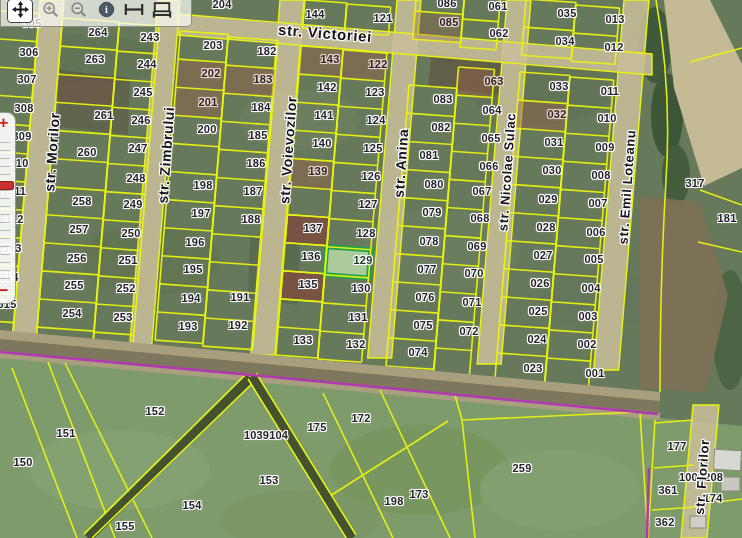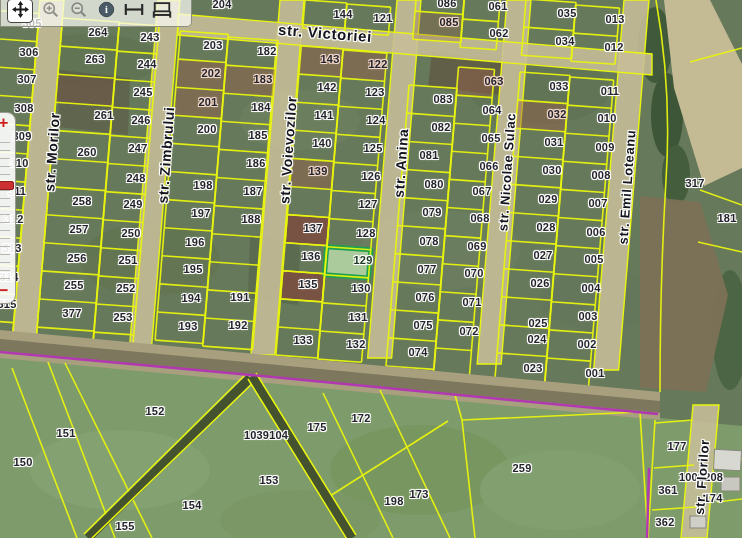--- a/index.html
+++ b/index.html
@@ -344,21 +344,21 @@
       <div class="plabel" style="left: 9px; top: 277px;">314</div>
       <div class="plabel" style="left: 7px; top: 304px;">315</div>
       <div class="plabel" style="left: 98px; top: 32px;">264</div>
       <div class="plabel" style="left: 95px; top: 59px;">263</div>
       <div class="plabel" style="left: 104px; top: 115px;">261</div>
       <div class="plabel" style="left: 87px; top: 143px; margin-top: 9px;">260</div>
       <div class="plabel" style="left: 82px; top: 201px;">258</div>
       <div class="plabel" style="left: 79px; top: 229px;">257</div>
       <div class="plabel" style="left: 77px; top: 258px;">256</div>
       <div class="plabel" style="left: 74px; top: 285px;">255</div>
-      <div class="plabel" style="left: 72px; top: 313px;">377</div>
+      <div class="plabel" style="left: 72px; top: 313px;">254</div>
       <div class="plabel" style="left: 150px; top: 37px;">243</div>
       <div class="plabel" style="left: 147px; top: 64px;">244</div>
       <div class="plabel" style="left: 143px; top: 92px;">245</div>
       <div class="plabel" style="left: 141px; top: 120px;">246</div>
       <div class="plabel" style="left: 138px; top: 148px;">247</div>
       <div class="plabel" style="left: 136px; top: 178px;">248</div>
       <div class="plabel" style="left: 133px; top: 204px;">249</div>
       <div class="plabel" style="left: 131px; top: 233px;">250</div>
       <div class="plabel" style="left: 128px; top: 260px;">251</div>
       <div class="plabel" style="left: 126px; top: 288px;">252</div>
@@ -376,21 +376,21 @@
       <div class="plabel" style="left: 188px; top: 326px;">193</div>
       <div class="plabel" style="left: 267px; top: 51px;">182</div>
       <div class="plabel tinted" style="left: 263px; top: 79px;">183</div>
       <div class="plabel" style="left: 261px; top: 107px;">184</div>
       <div class="plabel" style="left: 258px; top: 135px;">185</div>
       <div class="plabel" style="left: 256px; top: 163px;">186</div>
       <div class="plabel" style="left: 253px; top: 191px;">187</div>
       <div class="plabel" style="left: 251px; top: 219px;">188</div>
       <div class="plabel" style="left: 240px; top: 297px;">191</div>
       <div class="plabel" style="left: 238px; top: 325px;">192</div>
-      <div class="plabel" style="left: 343px; top: 14px;">144</div>
+      <div class="plabel" style="left: 315px; top: 14px;">144</div>
       <div class="plabel tinted" style="left: 330px; top: 59px;">143</div>
       <div class="plabel" style="left: 327px; top: 87px;">142</div>
       <div class="plabel" style="left: 324px; top: 115px;">141</div>
       <div class="plabel" style="left: 322px; top: 143px;">140</div>
       <div class="plabel tinted" style="left: 318px; top: 171px;">139</div>
       <div class="plabel" style="left: 313px; top: 228px;">137</div>
       <div class="plabel" style="left: 311px; top: 256px;">136</div>
       <div class="plabel" style="left: 308px; top: 284px;">135</div>
       <div class="plabel" style="left: 303px; top: 340px;">133</div>
       <div class="plabel" style="left: 383px; top: 18px;">121</div>
@@ -432,21 +432,21 @@
       <div class="plabel" style="left: 567px; top: 13px;">035</div>
       <div class="plabel" style="left: 565px; top: 41px;">034</div>
       <div class="plabel" style="left: 559px; top: 86px;">033</div>
       <div class="plabel tinted" style="left: 557px; top: 114px;">032</div>
       <div class="plabel" style="left: 554px; top: 142px;">031</div>
       <div class="plabel" style="left: 552px; top: 170px;">030</div>
       <div class="plabel" style="left: 548px; top: 199px;">029</div>
       <div class="plabel" style="left: 546px; top: 227px;">028</div>
       <div class="plabel" style="left: 543px; top: 255px;">027</div>
       <div class="plabel" style="left: 540px; top: 283px;">026</div>
-      <div class="plabel" style="left: 538px; top: 323px;">025</div>
+      <div class="plabel" style="left: 538px; top: 311px;">025</div>
       <div class="plabel" style="left: 537px; top: 339px;">024</div>
       <div class="plabel" style="left: 533px; top: 368px;">023</div>
       <div class="plabel" style="left: 615px; top: 19px;">013</div>
       <div class="plabel" style="left: 614px; top: 47px;">012</div>
       <div class="plabel" style="left: 610px; top: 91px;">011</div>
       <div class="plabel" style="left: 607px; top: 118px;">010</div>
       <div class="plabel" style="left: 605px; top: 147px;">009</div>
       <div class="plabel" style="left: 601px; top: 175px;">008</div>
       <div class="plabel" style="left: 598px; top: 203px;">007</div>
       <div class="plabel" style="left: 596px; top: 232px;">006</div>

